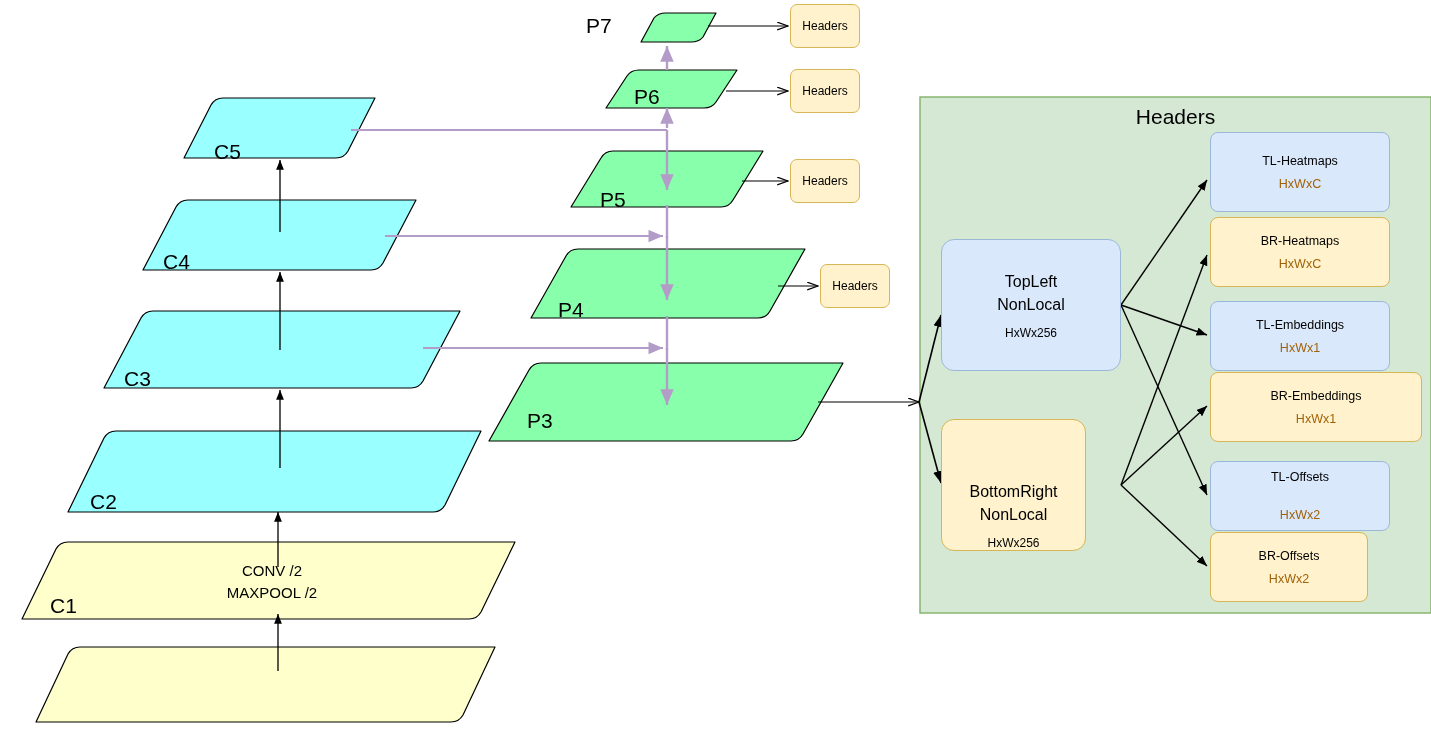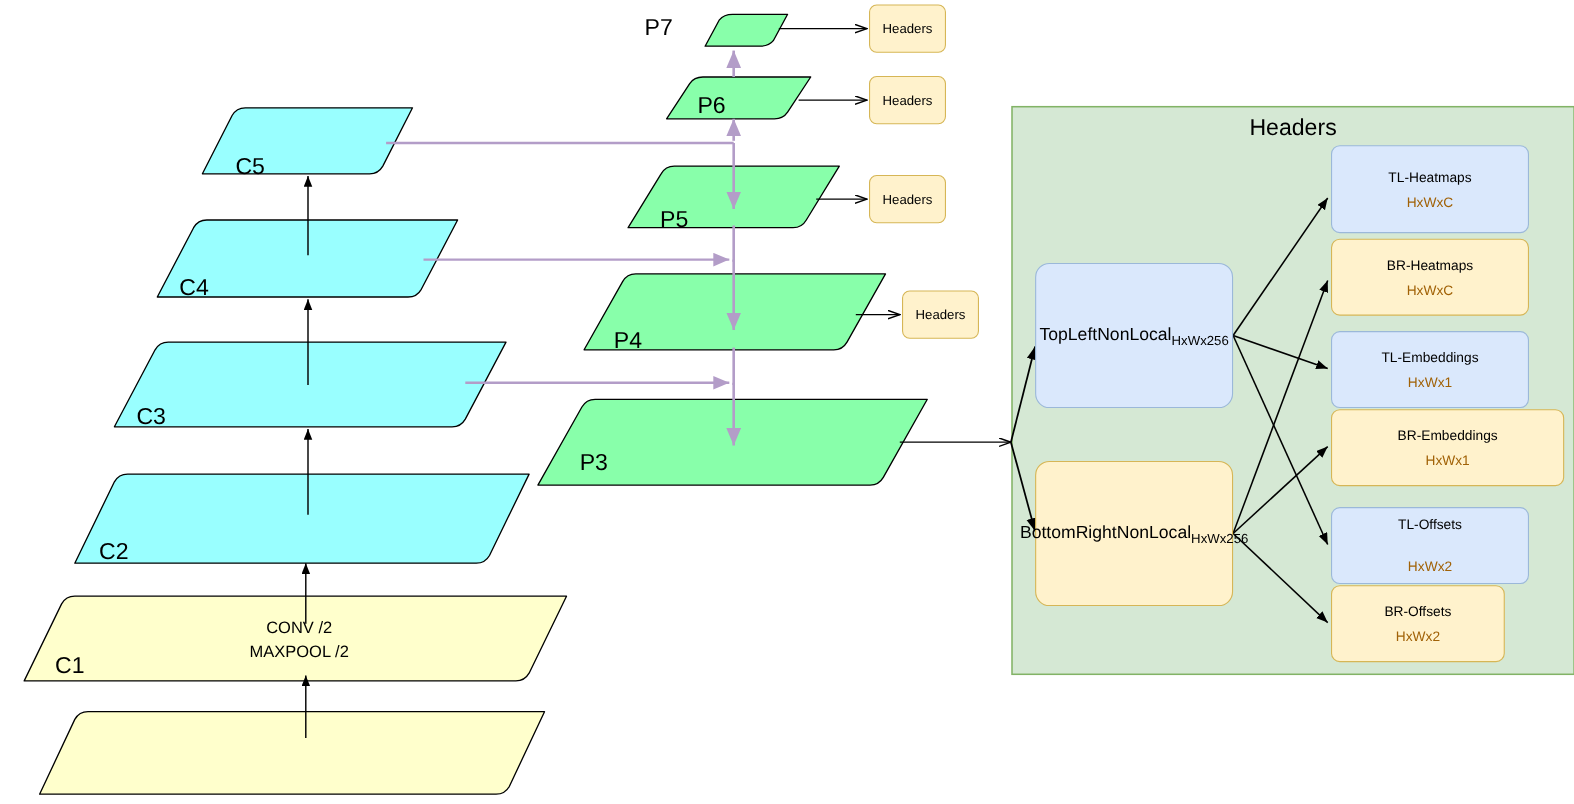--- a/index.html
+++ b/index.html
@@ -47,21 +47,21 @@
   }
   .blue-box {
     background: #DAE8FC;
     border: 1px solid #9BB8D9;
   }
   .nonlocal-box {
     position: absolute;
     box-sizing: border-box;
     border-radius: 13px;
     display: flex;
-    flex-direction: row;
+    flex-direction: column;
     align-items: center;
     justify-content: center;
   }
   .nl-line1, .nl-line2 {
     font-size: 16px;
     color: #000000;
     line-height: 1.45;
   }
   .nl-dim {
     font-size: 12px;
@@ -233,21 +233,21 @@
   <div id="headers-panel-title-wrap" style="position:absolute; left:920px; top:97px; width:511px; height:516px; pointer-events:none;">
     <div id="headers-panel-title">Headers</div>
   </div>
 
   <div class="nonlocal-box blue-box" style="left:941px; top:239px; width:180px; height:132px; border-radius:13px;">
     <div class="nl-line1">TopLeft</div>
     <div class="nl-line2">NonLocal</div>
     <div class="nl-dim">HxWx256</div>
   </div>
 
-  <div class="nonlocal-box yellow-box" style="left:941px; top:419px; width:180px; height:132px; border-radius:13px;">
+  <div class="nonlocal-box yellow-box" style="left:941px; top:419px; width:145px; height:132px; border-radius:13px;justify-content:flex-end;">
     <div class="nl-line1">BottomRight</div>
     <div class="nl-line2">NonLocal</div>
     <div class="nl-dim">HxWx256</div>
   </div>
 
   <div class="out-box blue-box" style="left:1210px; top:132px; width:180px; height:80px;">
     <div class="out-name">TL-Heatmaps</div>
     <div class="out-dim">HxWxC</div>
   </div>
 

